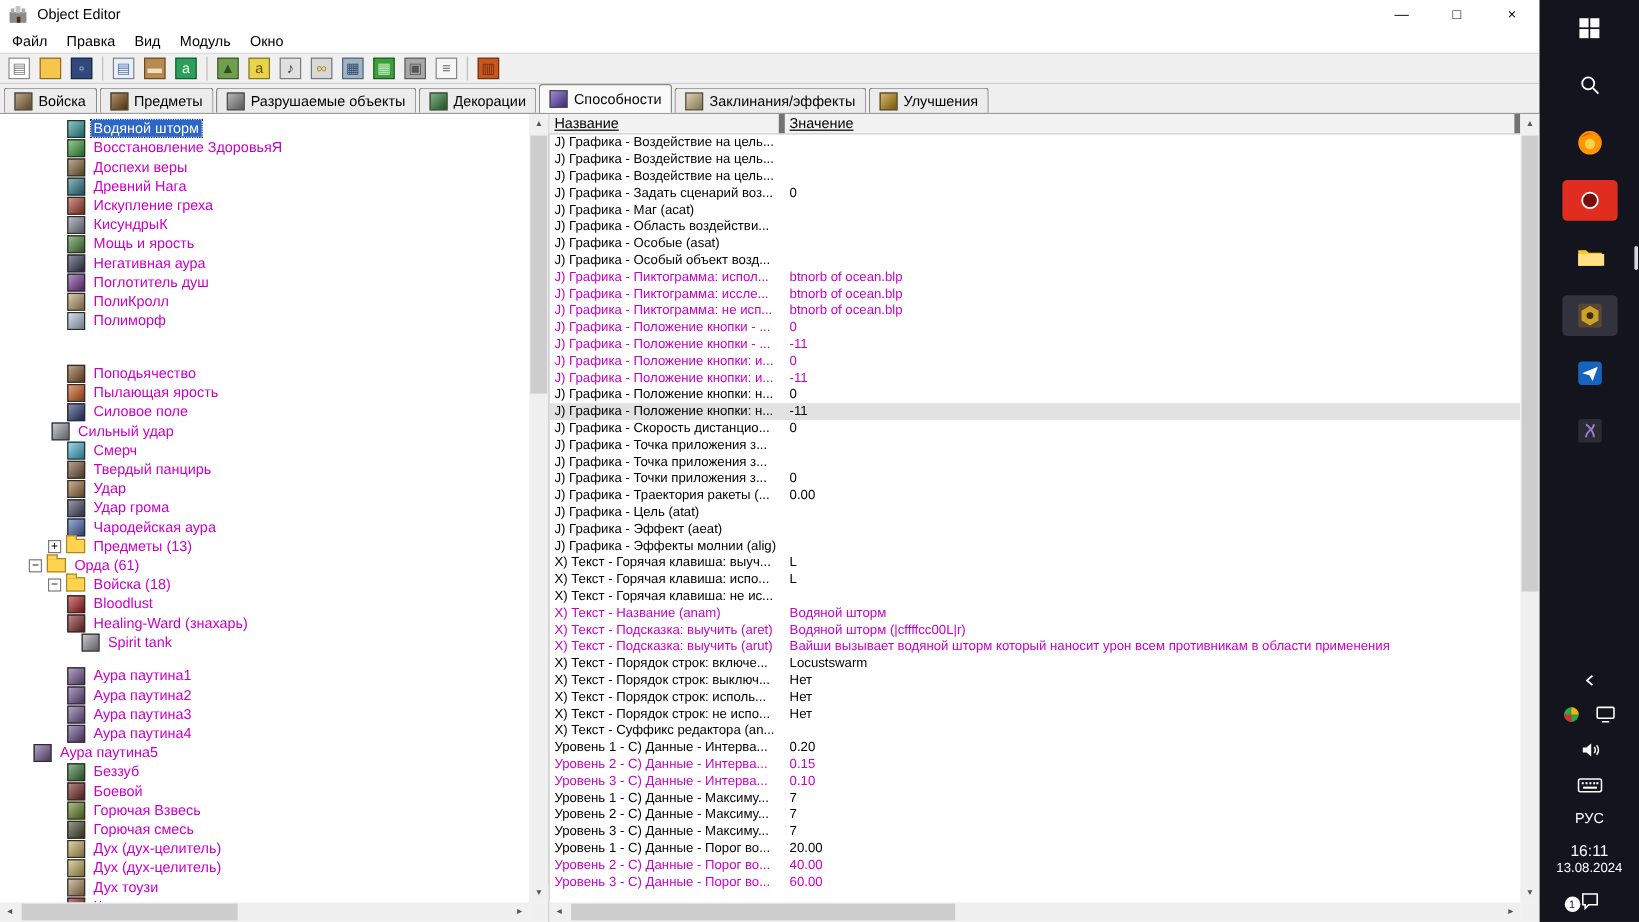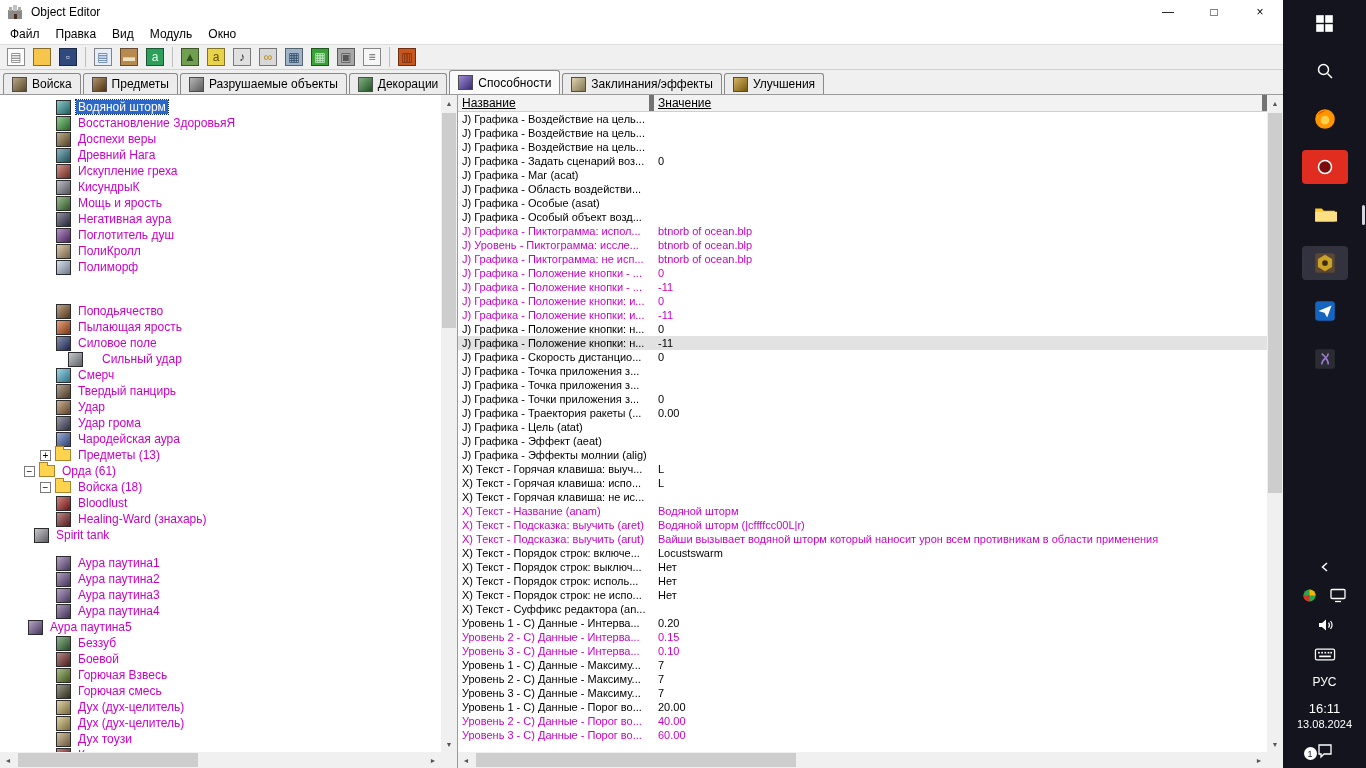--- a/index.html
+++ b/index.html
@@ -241,21 +241,21 @@
             <span class="tlabel">Поподьячество</span>
           </div>
           <div class="trow" style="padding-left: 56px;">
             <span class="node-icon" style="background-color: rgb(208, 90, 26);"></span>
             <span class="tlabel">Пылающая ярость</span>
           </div>
           <div class="trow" style="padding-left: 56px;">
             <span class="node-icon" style="background-color: rgb(42, 58, 122);"></span>
             <span class="tlabel">Силовое поле</span>
           </div>
-          <div class="trow" style="padding-left: 68px; gap: 12px;">
+          <div class="trow" style="padding-left: 43px;">
             <span class="node-icon" style="background-color: rgb(154, 160, 168);"></span>
             <span class="tlabel">Сильный удар</span>
           </div>
           <div class="trow" style="padding-left: 56px;">
             <span class="node-icon" style="background-color: rgb(74, 184, 216);"></span>
             <span class="tlabel">Смерч</span>
           </div>
           <div class="trow" style="padding-left: 56px;">
             <span class="node-icon" style="background-color: rgb(122, 90, 58);"></span>
             <span class="tlabel">Твердый панцирь</span>
@@ -288,21 +288,21 @@
             <span class="tlabel">Войска (18)</span>
           </div>
           <div class="trow" style="padding-left: 56px;">
             <span class="node-icon" style="background-color: rgb(176, 32, 32);"></span>
             <span class="tlabel">Bloodlust</span>
           </div>
           <div class="trow" style="padding-left: 56px;">
             <span class="node-icon" style="background-color: rgb(138, 42, 42);"></span>
             <span class="tlabel">Healing-Ward (знахарь)</span>
           </div>
-          <div class="trow" style="padding-left: 34px; text-align: right;">
+          <div class="trow" style="padding-left: 68px; text-align: right;">
             <span class="node-icon" style="background-color: rgb(154, 154, 165);"></span>
             <span class="tlabel">Spirit tank</span>
           </div>
           <div class="trow" style="padding-left: 56px; margin-top: 12px;">
             <span class="node-icon" style="background-color: rgb(122, 90, 154);"></span>
             <span class="tlabel">Аура паутина1</span>
           </div>
           <div class="trow" style="padding-left: 56px;">
             <span class="node-icon" style="background-color: rgb(113, 82, 147);"></span>
             <span class="tlabel">Аура паутина2</span>
@@ -408,21 +408,21 @@
           </div>
           <div class="row">
             <span class="c1">J) Графика - Особый объект возд...</span>
             <span class="c2"></span>
           </div>
           <div class="row mod">
             <span class="c1">J) Графика - Пиктограмма: испол...</span>
             <span class="c2">btnorb of ocean.blp</span>
           </div>
           <div class="row mod">
-            <span class="c1">J) Уровень - Пиктограмма: иссле...</span>
+            <span class="c1">J) Графика - Пиктограмма: иссле...</span>
             <span class="c2">btnorb of ocean.blp</span>
           </div>
           <div class="row mod">
             <span class="c1">J) Графика - Пиктограмма: не исп...</span>
             <span class="c2">btnorb of ocean.blp</span>
           </div>
           <div class="row mod">
             <span class="c1">J) Графика - Положение кнопки - ...</span>
             <span class="c2">0</span>
           </div>

